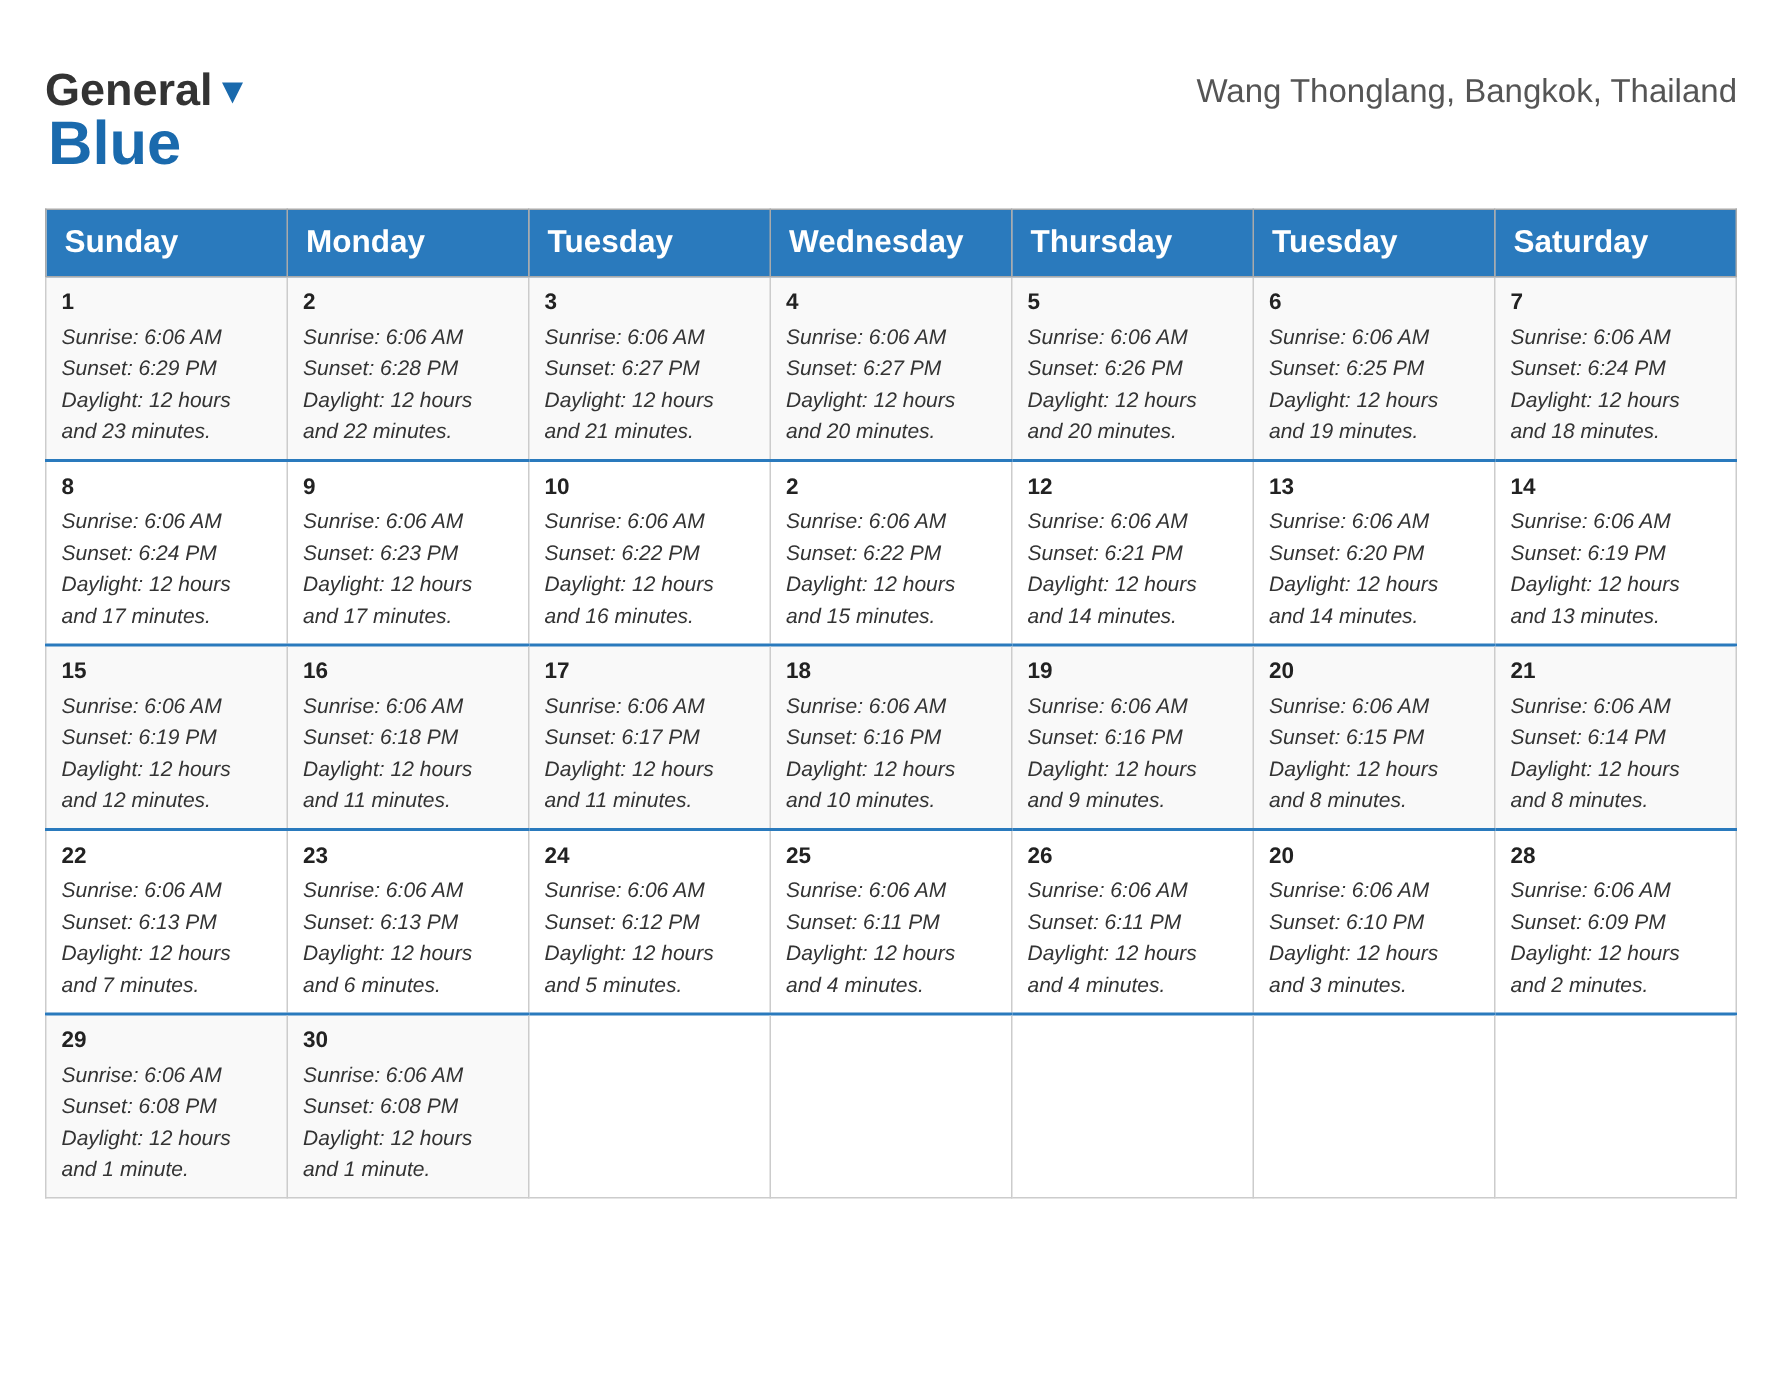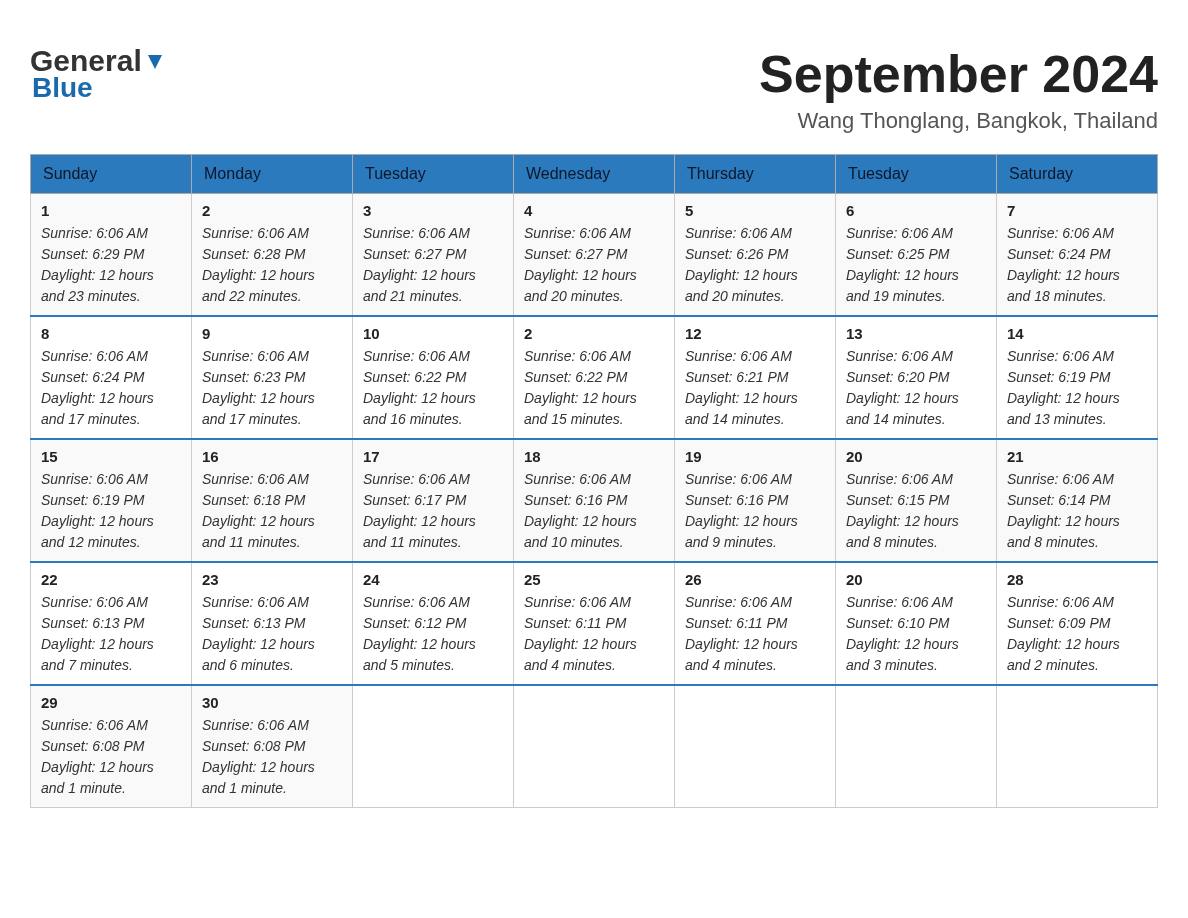--- a/index.html
+++ b/index.html
@@ -35,23 +35,23 @@
       color: #555;
       margin-top: 4px;
     }
     .calendar-table {
       width: 100%;
       border-collapse: collapse;
       border: 1px solid #aaa;
     }
     .calendar-table th {
       background-color: #2a7abd;
-      color: #0f172a;
-      font-size: 16px;
-      font-weight: normal;
+      color: #ffffff;
+      font-size: 21px;
+      font-weight: bold;
       padding: 10px 12px;
       text-align: left;
       border: 1px solid #aaa;
     }
     .calendar-table td {
       vertical-align: top;
       padding: 8px 10px;
       border: 1px solid #ccc;
       width: calc(100% / 7);
       min-height: 90px;
@@ -91,24 +91,23 @@
 <body>
 
 <div class="header">
   <div class="logo">
     <div style="display:flex; align-items:center; gap:0px;">
       <span style="font-size:30px; font-weight:bold; color:#333;">General</span>
       <svg width="22" height="22" viewBox="0 0 22 22" style="margin-left:2px; margin-top:2px;">
         <polygon points="4,4 18,4 11,18" fill="#1a6aad"></polygon>
       </svg>
     </div>
-    <span style="font-size:28px; font-weight:bold; color:#1a6aad; margin-top:-6px; margin-left:2px;">Blue</span>
+    <span style="font-size:41px; font-weight:bold; color:#1a6aad; margin-top:-6px; margin-left:2px;">Blue</span>
   </div>
   <div class="title-section">
-    <div class="month-title">September 2024</div>
     <div class="location">Wang Thonglang, Bangkok, Thailand</div>
   </div>
 </div>
 
 <table class="calendar-table">
   <thead>
     <tr>
       <th>Sunday</th>
       <th>Monday</th>
       <th>Tuesday</th>

